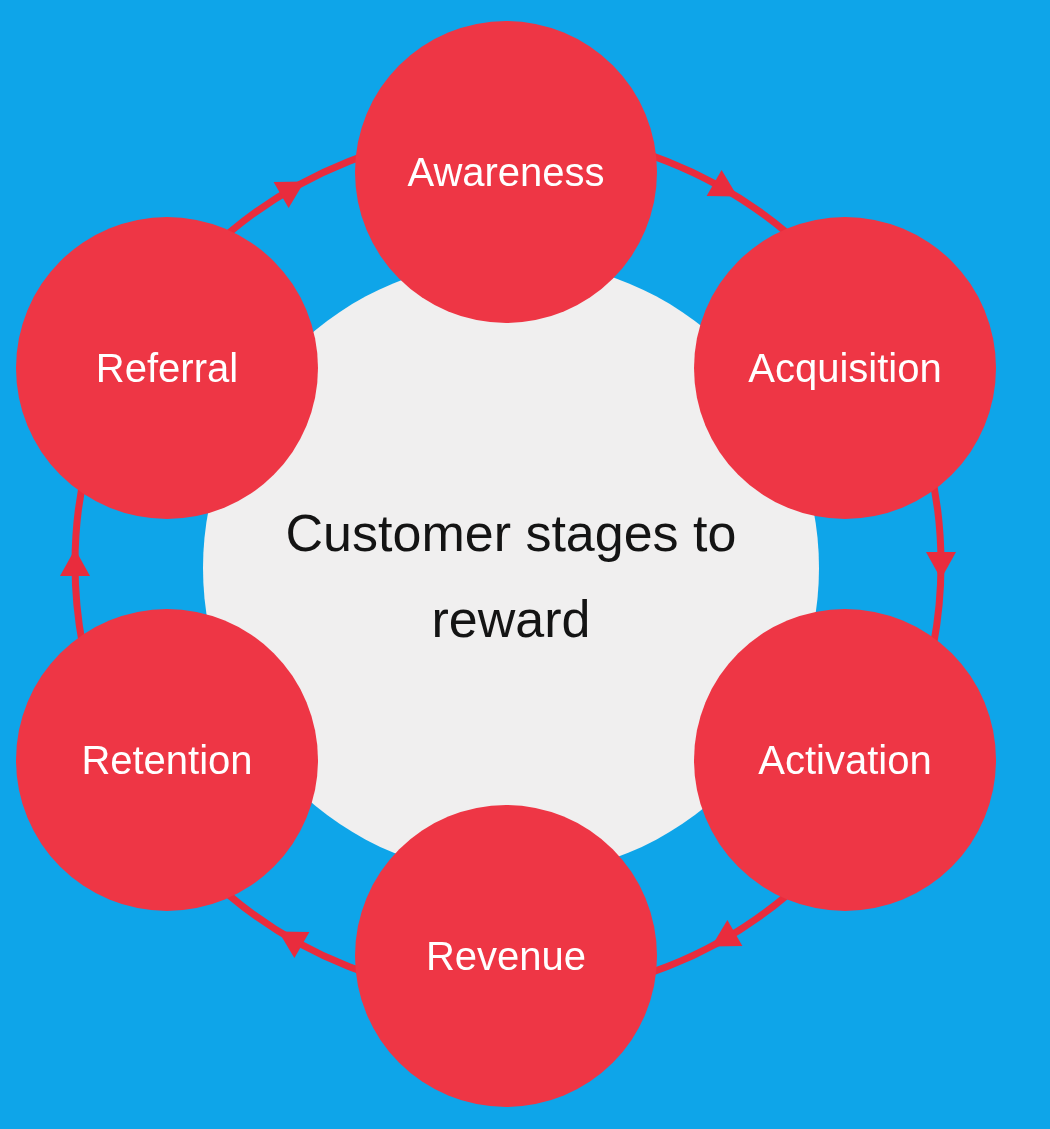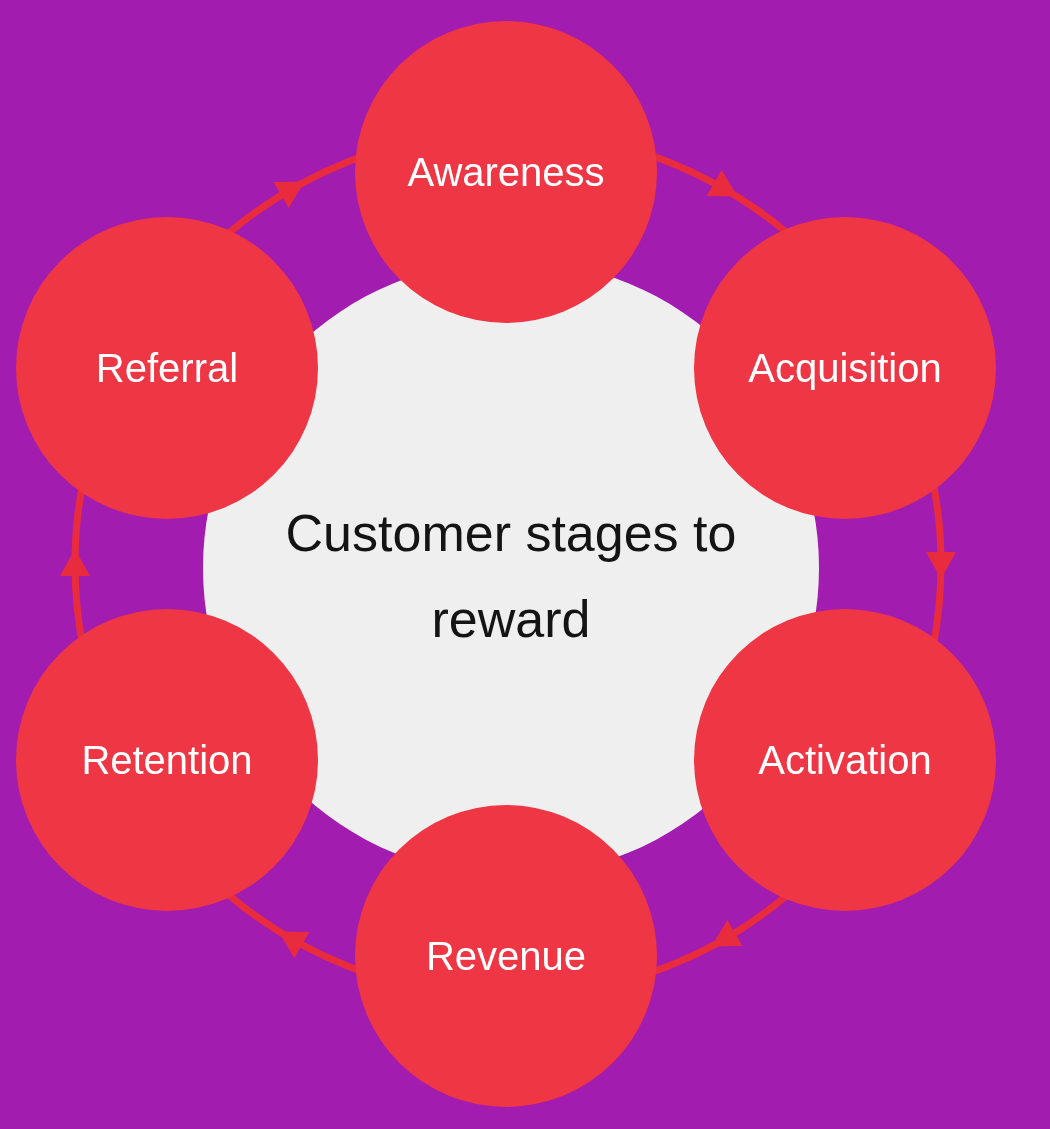--- a/index.html
+++ b/index.html
@@ -4,21 +4,21 @@
 <style>
   html, body {
     margin: 0;
     padding: 0;
     background: #ffffff;
   }
   .canvas {
     position: relative;
     width: 1050px;
     height: 1129px;
-    background: #a21caf;
+    background: #0ea5e9;
     font-family: "Liberation Sans", sans-serif;
   }
   svg { display: block; }
   .stage-label {
     font-family: "Liberation Sans", sans-serif;
     font-size: 40px;
     font-weight: 400;
   }
   .title-line {
     font-family: "Liberation Sans", sans-serif;

